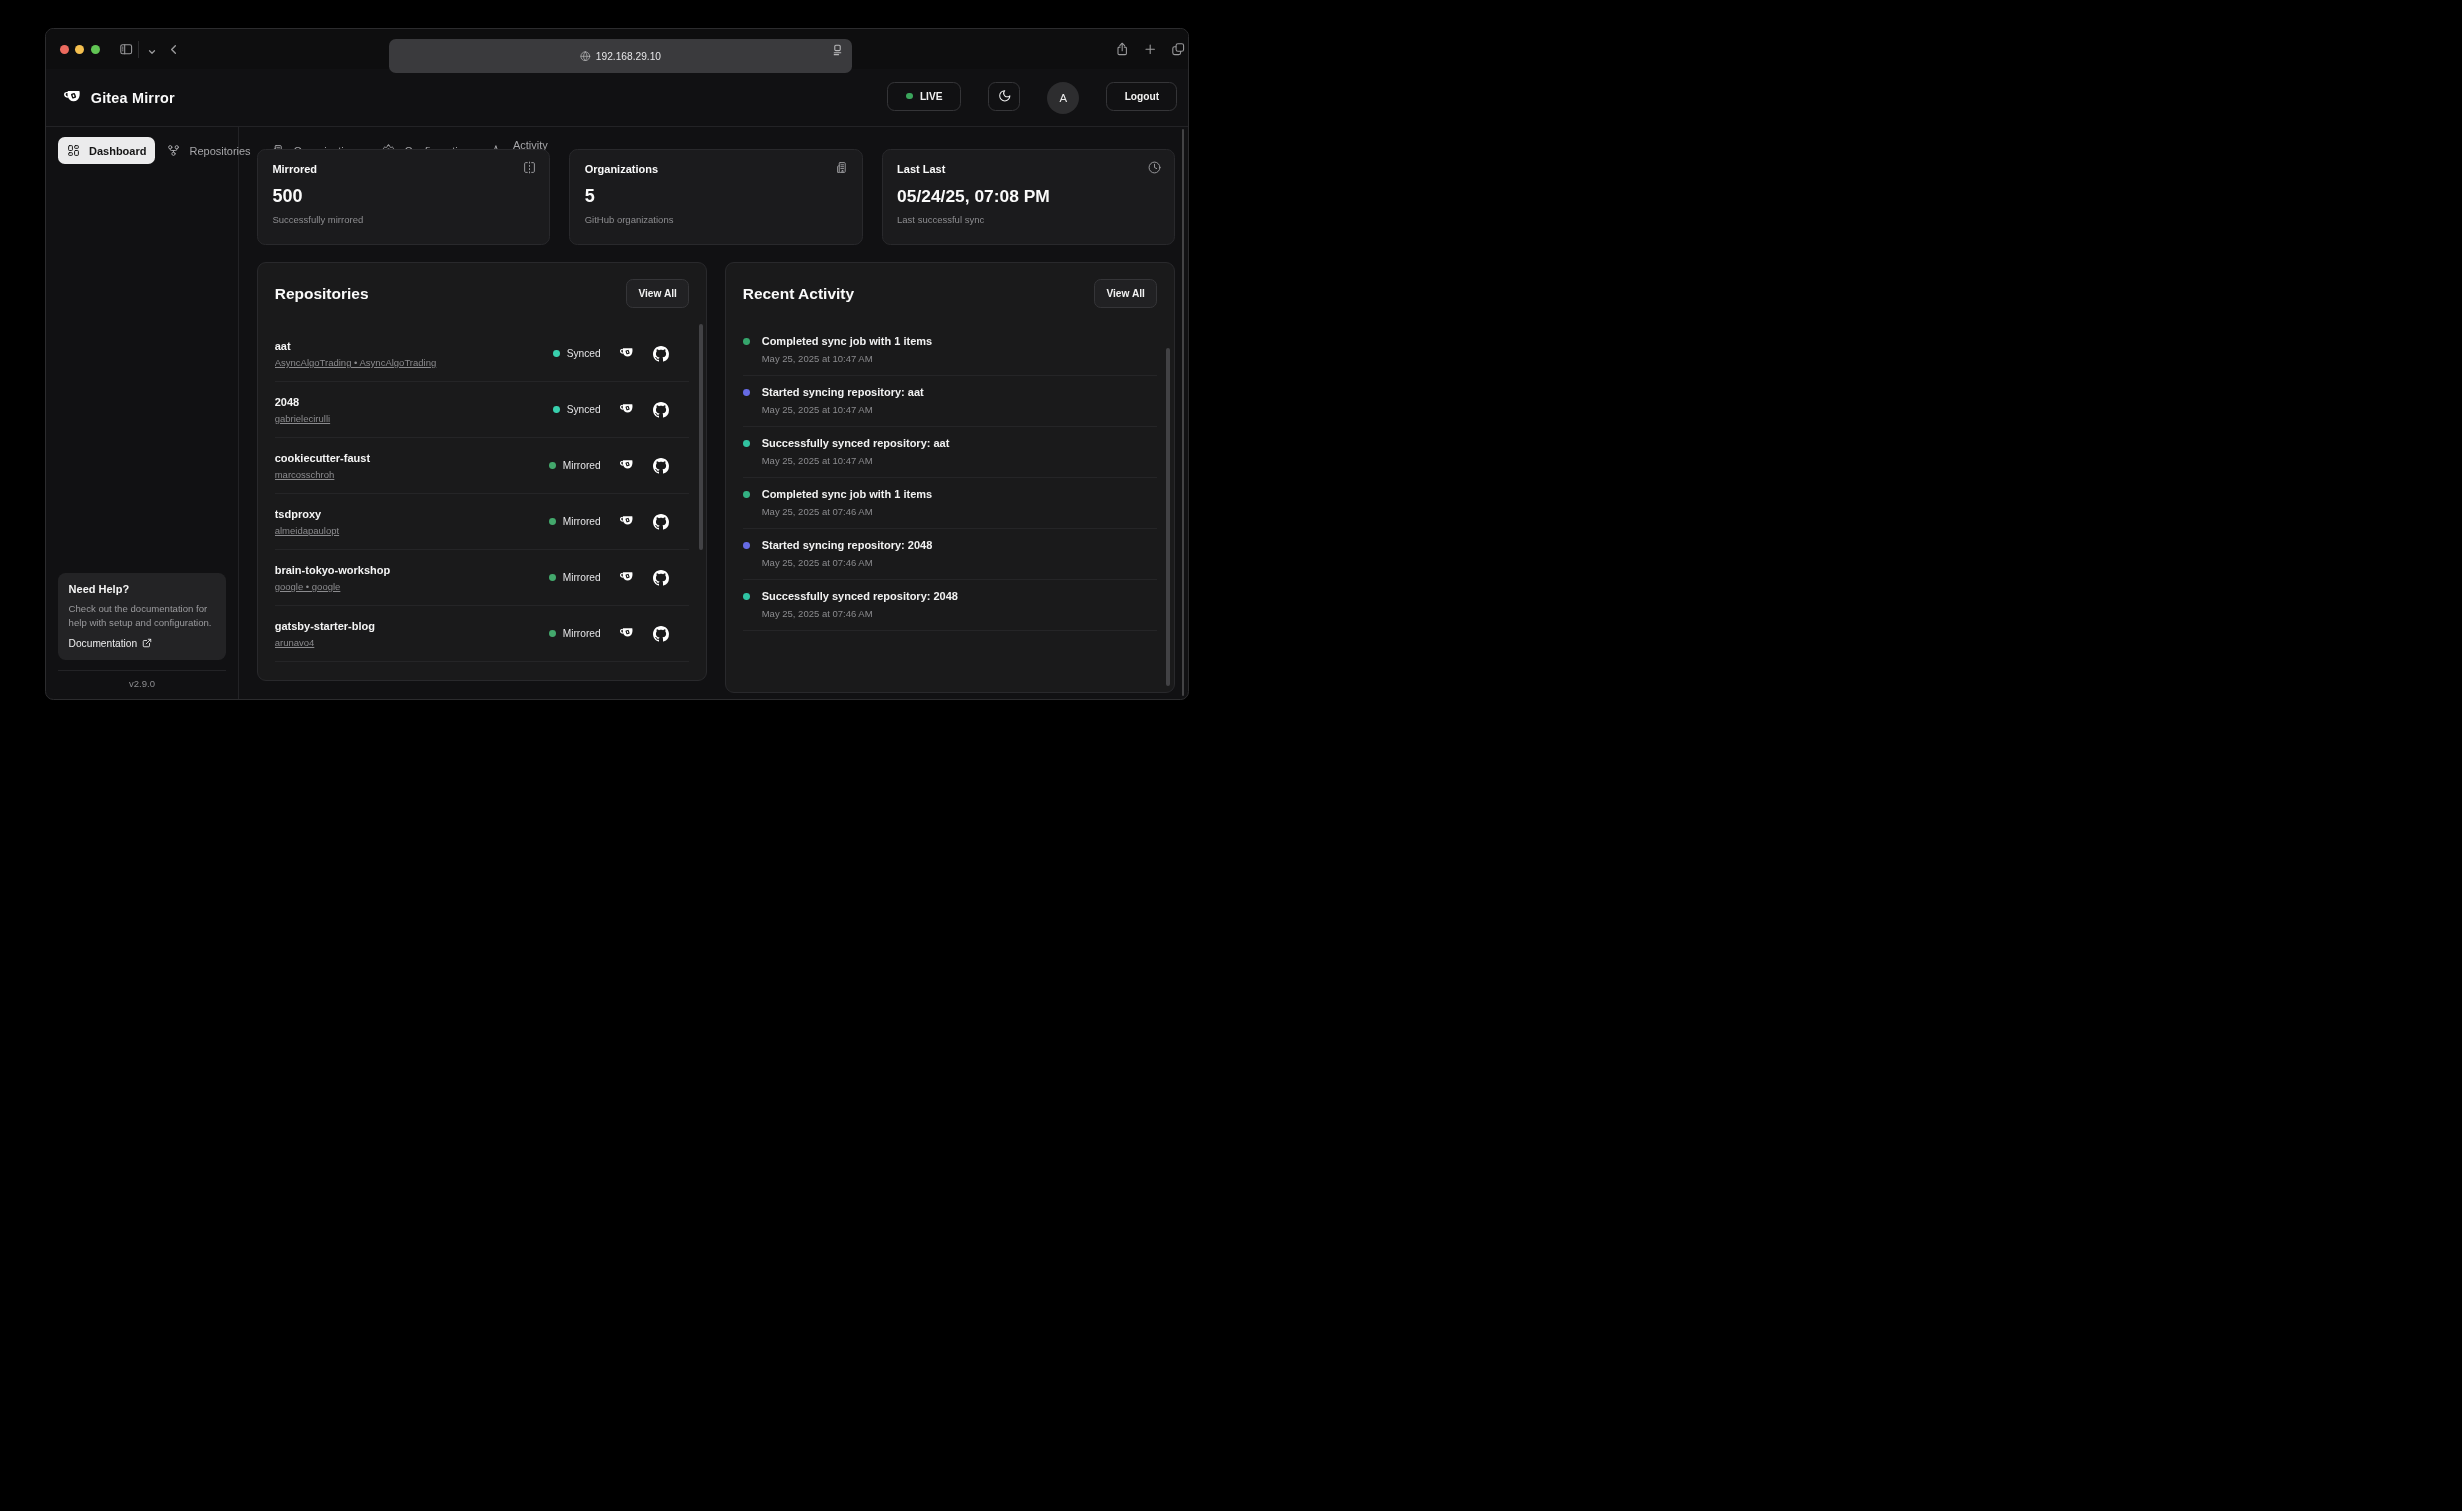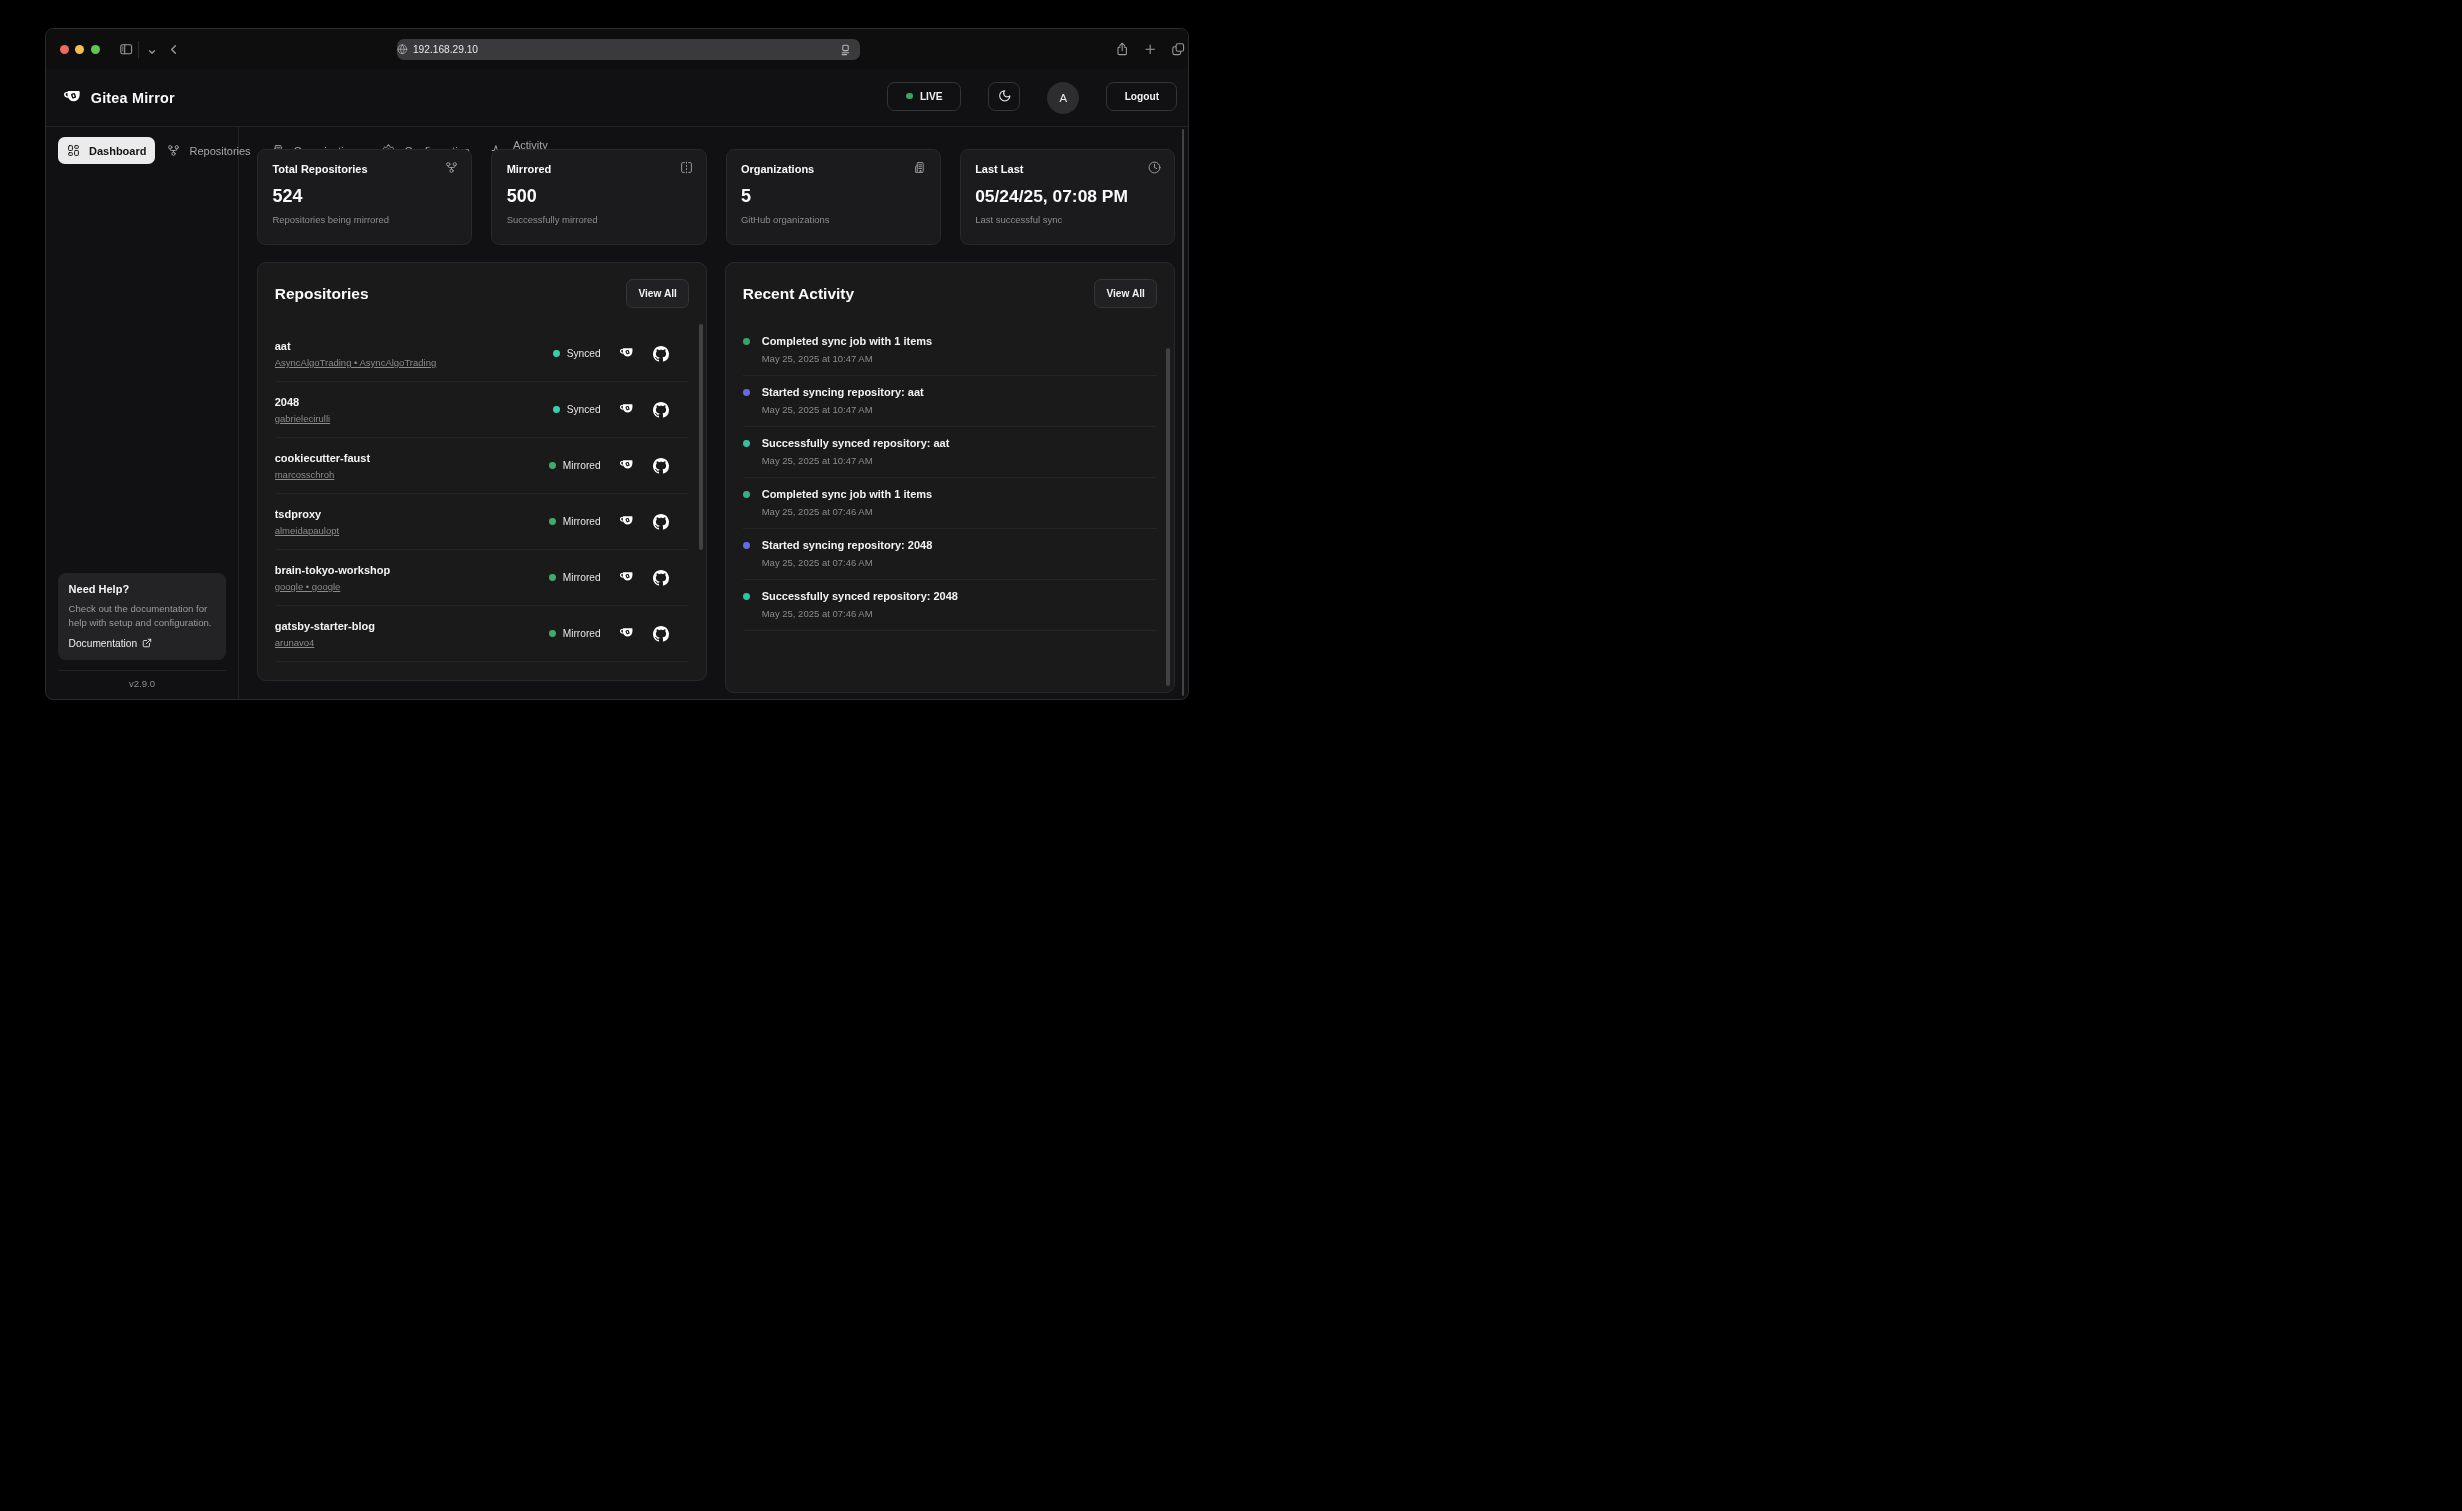--- a/index.html
+++ b/index.html
@@ -5,21 +5,21 @@
   * { margin:0; padding:0; box-sizing:border-box; }
   html,body { width:1231px; height:756px; background:#000; font-family:"Liberation Sans", sans-serif; overflow:hidden; }
   .window { position:absolute; left:45px; top:28px; width:1144px; height:672px; background:#111113; border:0.8px solid #2c2c2e; border-radius:8.3px; overflow:hidden; }
 
   
   .toolbar { position:relative; height:40px; background:#0e0e0f; }
   .traffic { position:absolute; top:16px; left:13.6px; display:flex; gap:6.8px; }
   .light { width:9px; height:9px; border-radius:50%; }
   .tb-ico { position:absolute; top:11.4px; color:#9a9a9c; display:flex; align-items:center; justify-content:center; width:18px; height:18px; }
   .tb-sep { position:absolute; left:92px; top:12px; width:0.8px; height:16.7px; background:#2c2c2e; }
-  .urlbar { position:absolute; left:343px; top:10px; width:463px; height:21px; background:#3a3a3d; border-radius:6.8px; display:flex; align-items:center; gap:5.3px; color:#e6e6e8; font-size:10.2px;margin-left:8px; }
+  .urlbar { position:absolute; left:343px; top:10px; width:463px; height:34px; background:#3a3a3d; border-radius:6.8px; display:flex; align-items:center; justify-content:center; gap:5.3px; color:#e6e6e8; font-size:10.2px; }
   .urlbar .reader { position:absolute; right:7.6px; top:3.8px; color:#b9b9bb; }
 
   
   .appheader { position:relative; height:58px; border-bottom:0.8px solid #232326; display:flex; align-items:center; }
   .brand { display:flex; align-items:center; gap:7.6px; margin-left:16.7px; }
   .brand-name { color:#fafafa; font-size:14.4px; font-weight:700; letter-spacing:0.2px; }
   .hdr-right { position:absolute; right:10.6px; display:flex; align-items:flex-start; gap:27px; }
   .pillbtn { height:29px; border:0.8px solid #353538; border-radius:7.6px; background:transparent; color:#f2f2f2; font-size:10.2px; font-weight:600; display:flex; align-items:center; justify-content:center; gap:6.8px; cursor:pointer; font-family:inherit; }
   .live { width:74px; }
   .live-dot { width:6.8px; height:6.8px; border-radius:50%; }
@@ -248,34 +248,20 @@
         </div>
       </div>
       <div class="side-divider"></div>
       <div class="version">v2.9.0</div>
     </div>
 
     <div class="main">
 
       <div class="cards">
         <div class="stat">
-          <div class="stat-title">Total Repositories</div>
-          <div class="stat-ico">
-            <svg width="13" height="13" viewBox="0 0 24 24" class="stroke">
-                <circle cx="6" cy="6" r="3"></circle>
-                <circle cx="18" cy="6" r="3"></circle>
-                <circle cx="12" cy="18" r="3"></circle>
-                <path d="M6 9v1a2 2 0 0 0 2 2h8a2 2 0 0 0 2-2V9"></path>
-                <path d="M12 12v3"></path>
-              </svg>
-          </div>
-          <div class="stat-value">524</div>
-          <div class="stat-sub">Repositories being mirrored</div>
-        </div>
-        <div class="stat">
           <div class="stat-title">Mirrored</div>
           <div class="stat-ico">
             <svg width="13" height="13" viewBox="0 0 24 24" class="stroke">
                 <path d="M8 3H5a2 2 0 0 0-2 2v14c0 1.1.9 2 2 2h3"></path>
                 <path d="M16 3h3a2 2 0 0 1 2 2v14a2 2 0 0 1-2 2h-3"></path>
                 <path d="M12 20v2"></path>
                 <path d="M12 14v2"></path>
                 <path d="M12 8v2"></path>
                 <path d="M12 2v2"></path>
               </svg>

